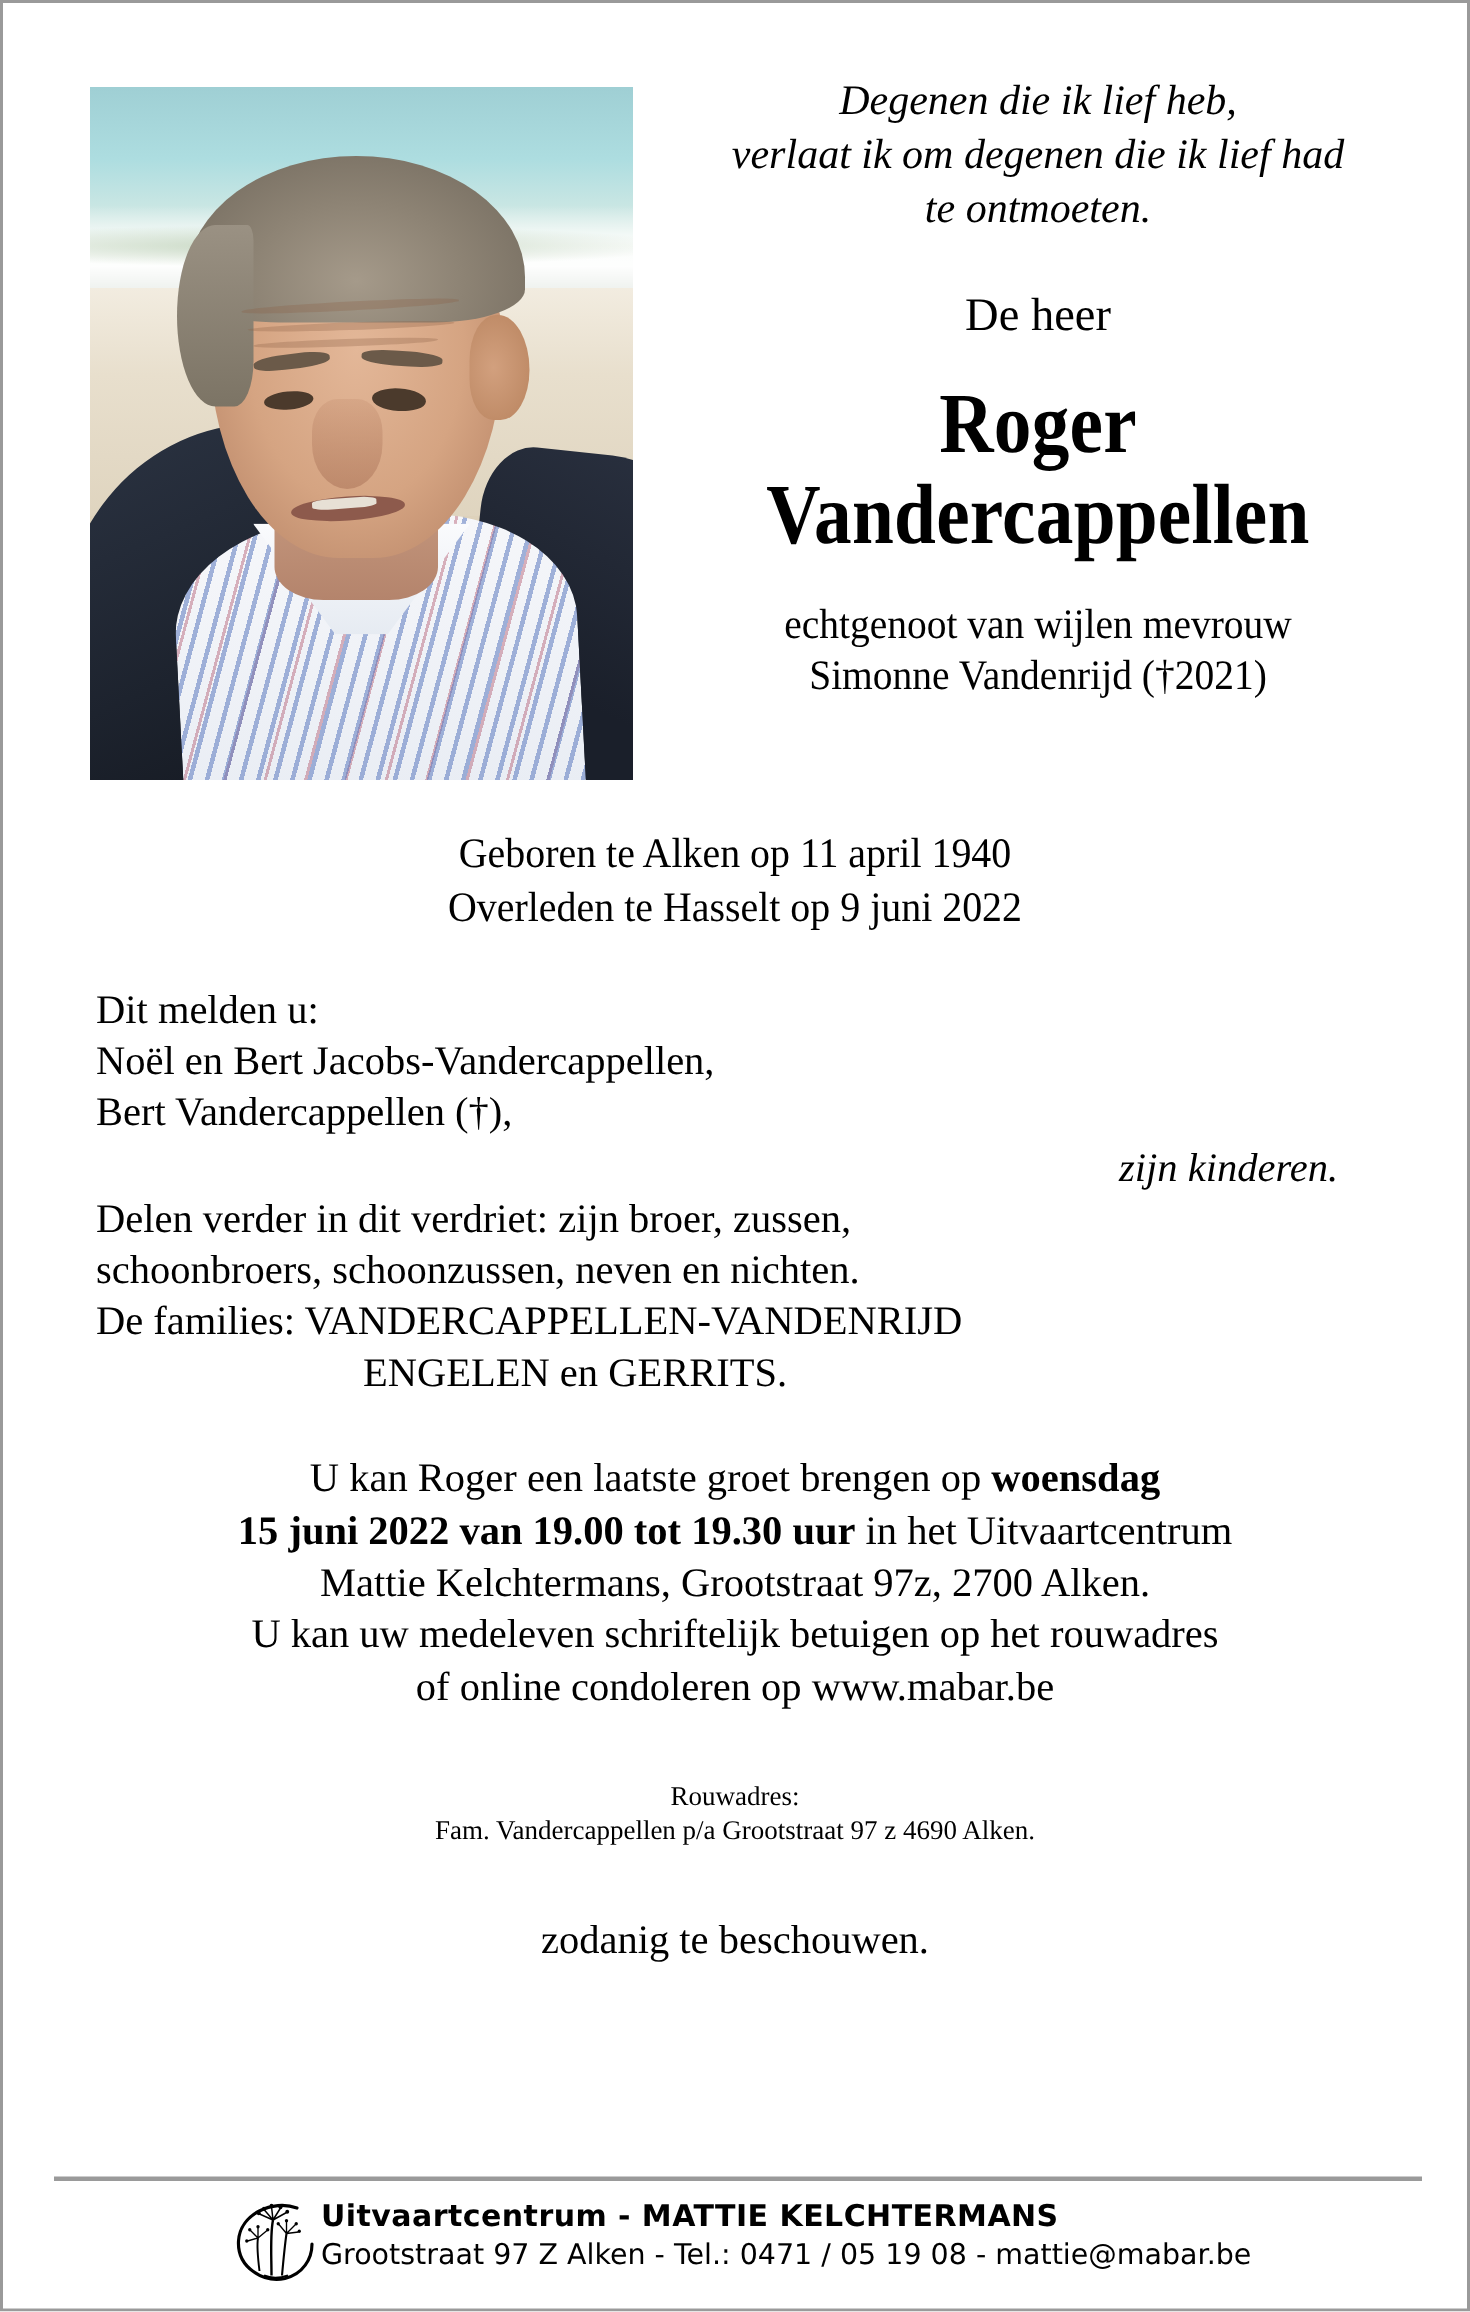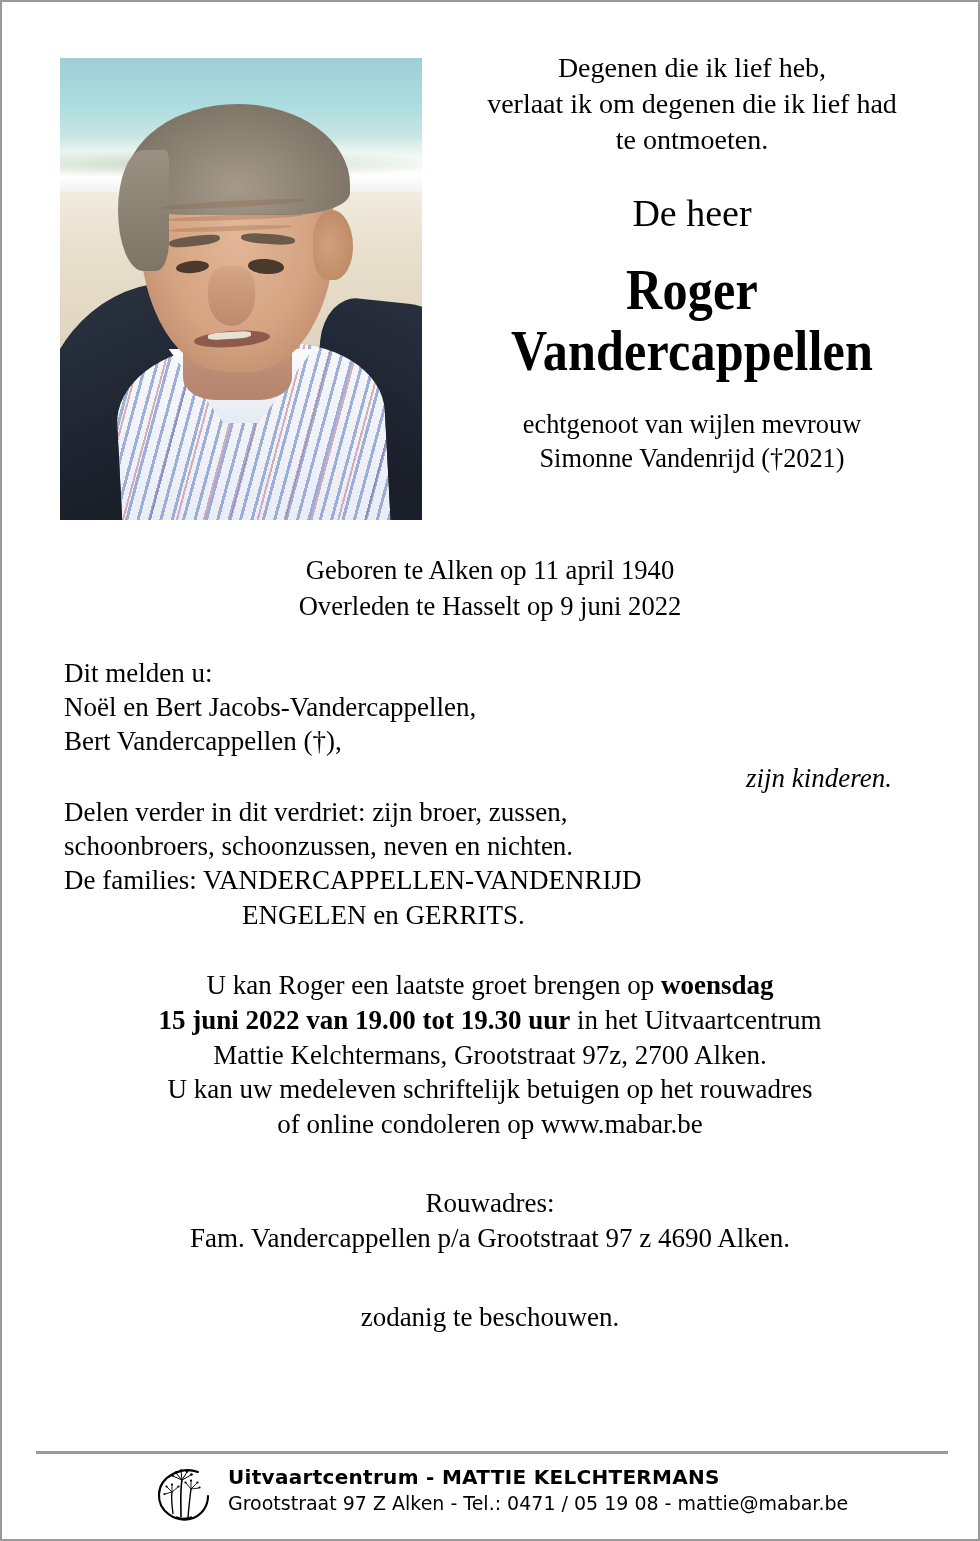--- a/index.html
+++ b/index.html
@@ -154,26 +154,27 @@
 
   
   #header-text {
     position: absolute;
     left: 430px;
     top: 48px;
     width: 520px;
     text-align: center;
   }
   .quote {
+    font-style: italic;
     font-size: 28px;
     line-height: 1.28;
     margin: 0;
   }
   .deheer {
-    font-size: 38px;
+    font-size: 31px;
     margin: 36px 0 12px 0;
     line-height: 1.1;
   }
   .fullname {
     font-family: "Liberation Serif", "DejaVu Serif", serif;
     font-weight: bold;
     font-size: 57px;
     line-height: 1.07;
     margin: 24px 0 0 0;
     transform: scaleX(.88);
@@ -217,21 +218,21 @@
     text-align: center;
     font-size: 27px;
     line-height: 1.29;
     margin-top: 36px;
     padding: 0 26px;
   }
   #ceremony b { font-weight: bold; }
 
   #rouwadres {
     text-align: center;
-    font-size: 27px;
+    font-size: 18px;
     line-height: 1.29;
     margin-top: 44px;
   }
 
   #closing {
     text-align: center;
     font-size: 27px;
     line-height: 1.29;
     margin-top: 44px;
   }
@@ -244,21 +245,20 @@
     width: 912px;
     height: 3px;
     background: #9a9a9a;
   }
   #footer {
     position: absolute;
     left: 150px;
     top: 1462px;
     display: flex;
     align-items: flex-start;
-    gap: 14px;
   }
   #footer-logo { width: 62px; height: 62px; flex: 0 0 auto; }
   #footer-lines {
     font-family: "DejaVu Sans", "Liberation Sans", sans-serif;
     padding-top: 2px;
   }
   .footer-name {
     font-size: 20px;
     font-weight: bold;
     letter-spacing: .3px;

